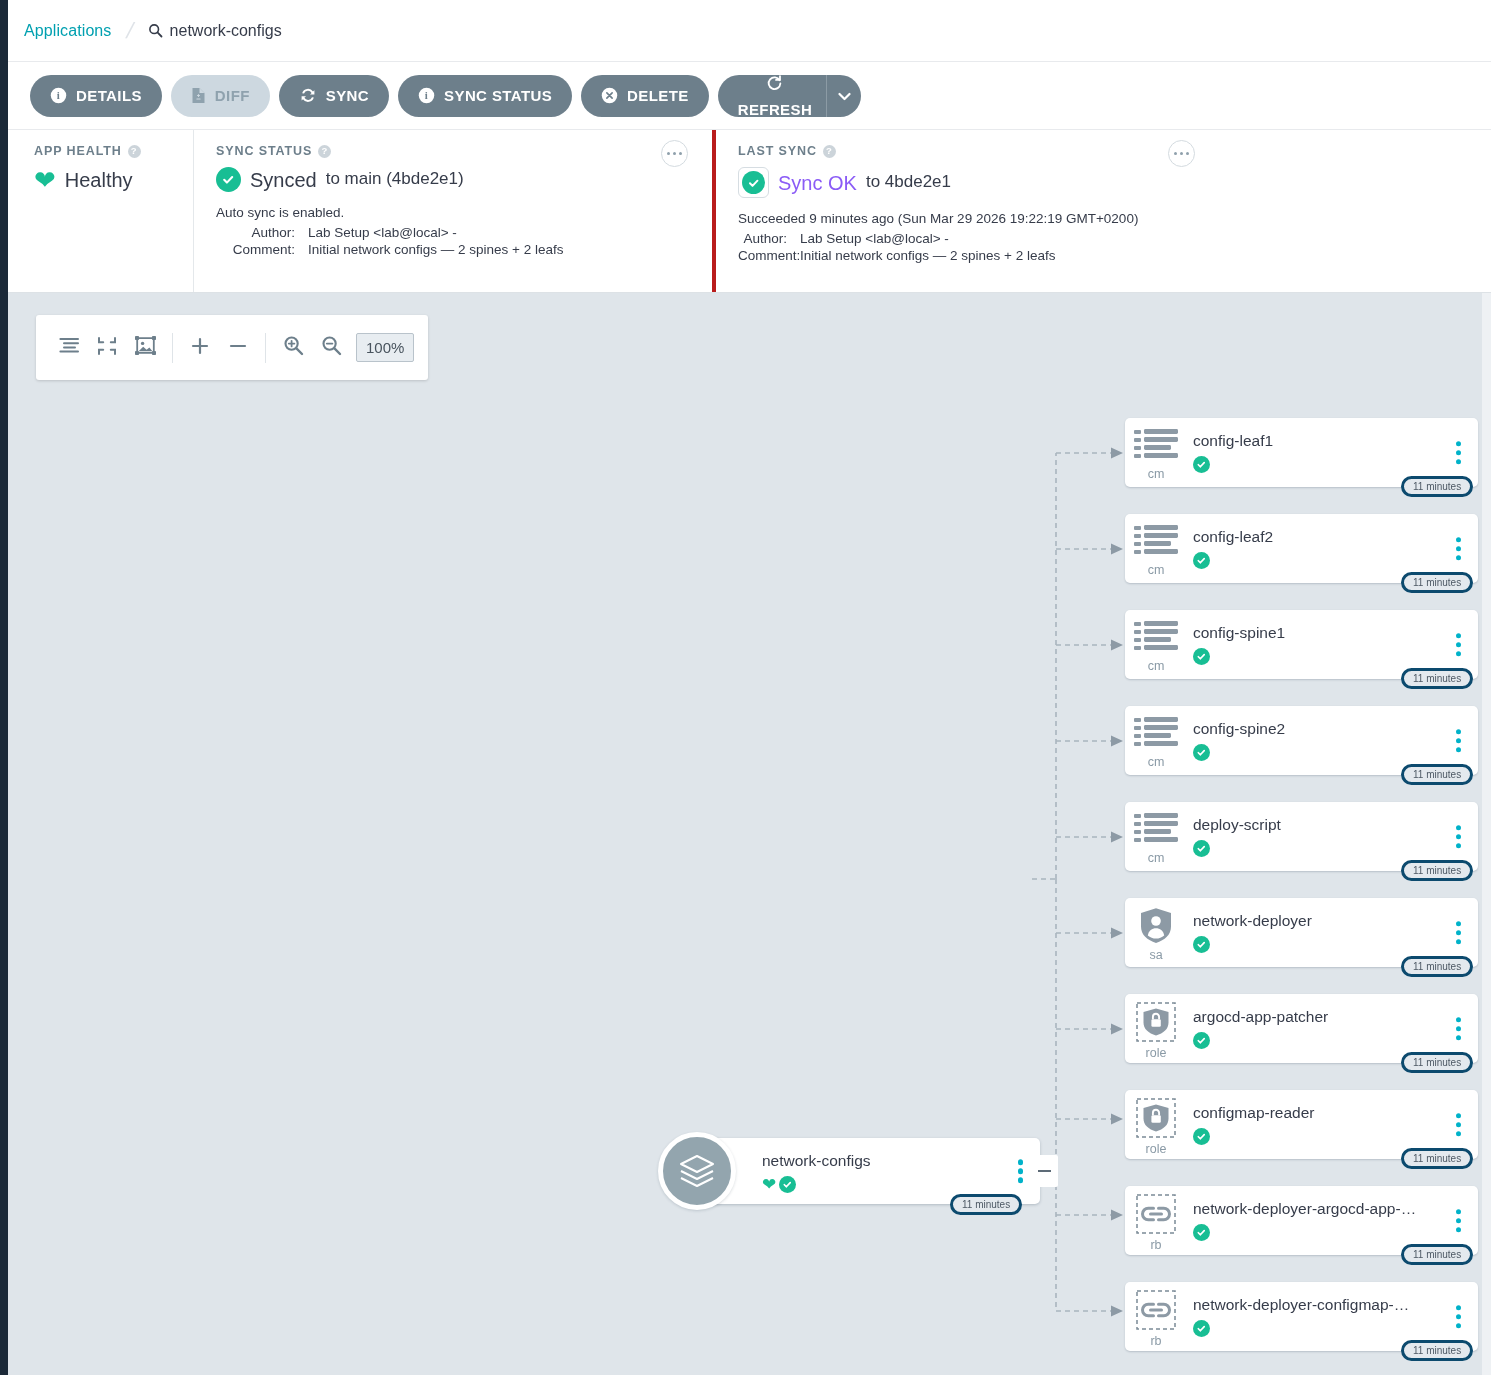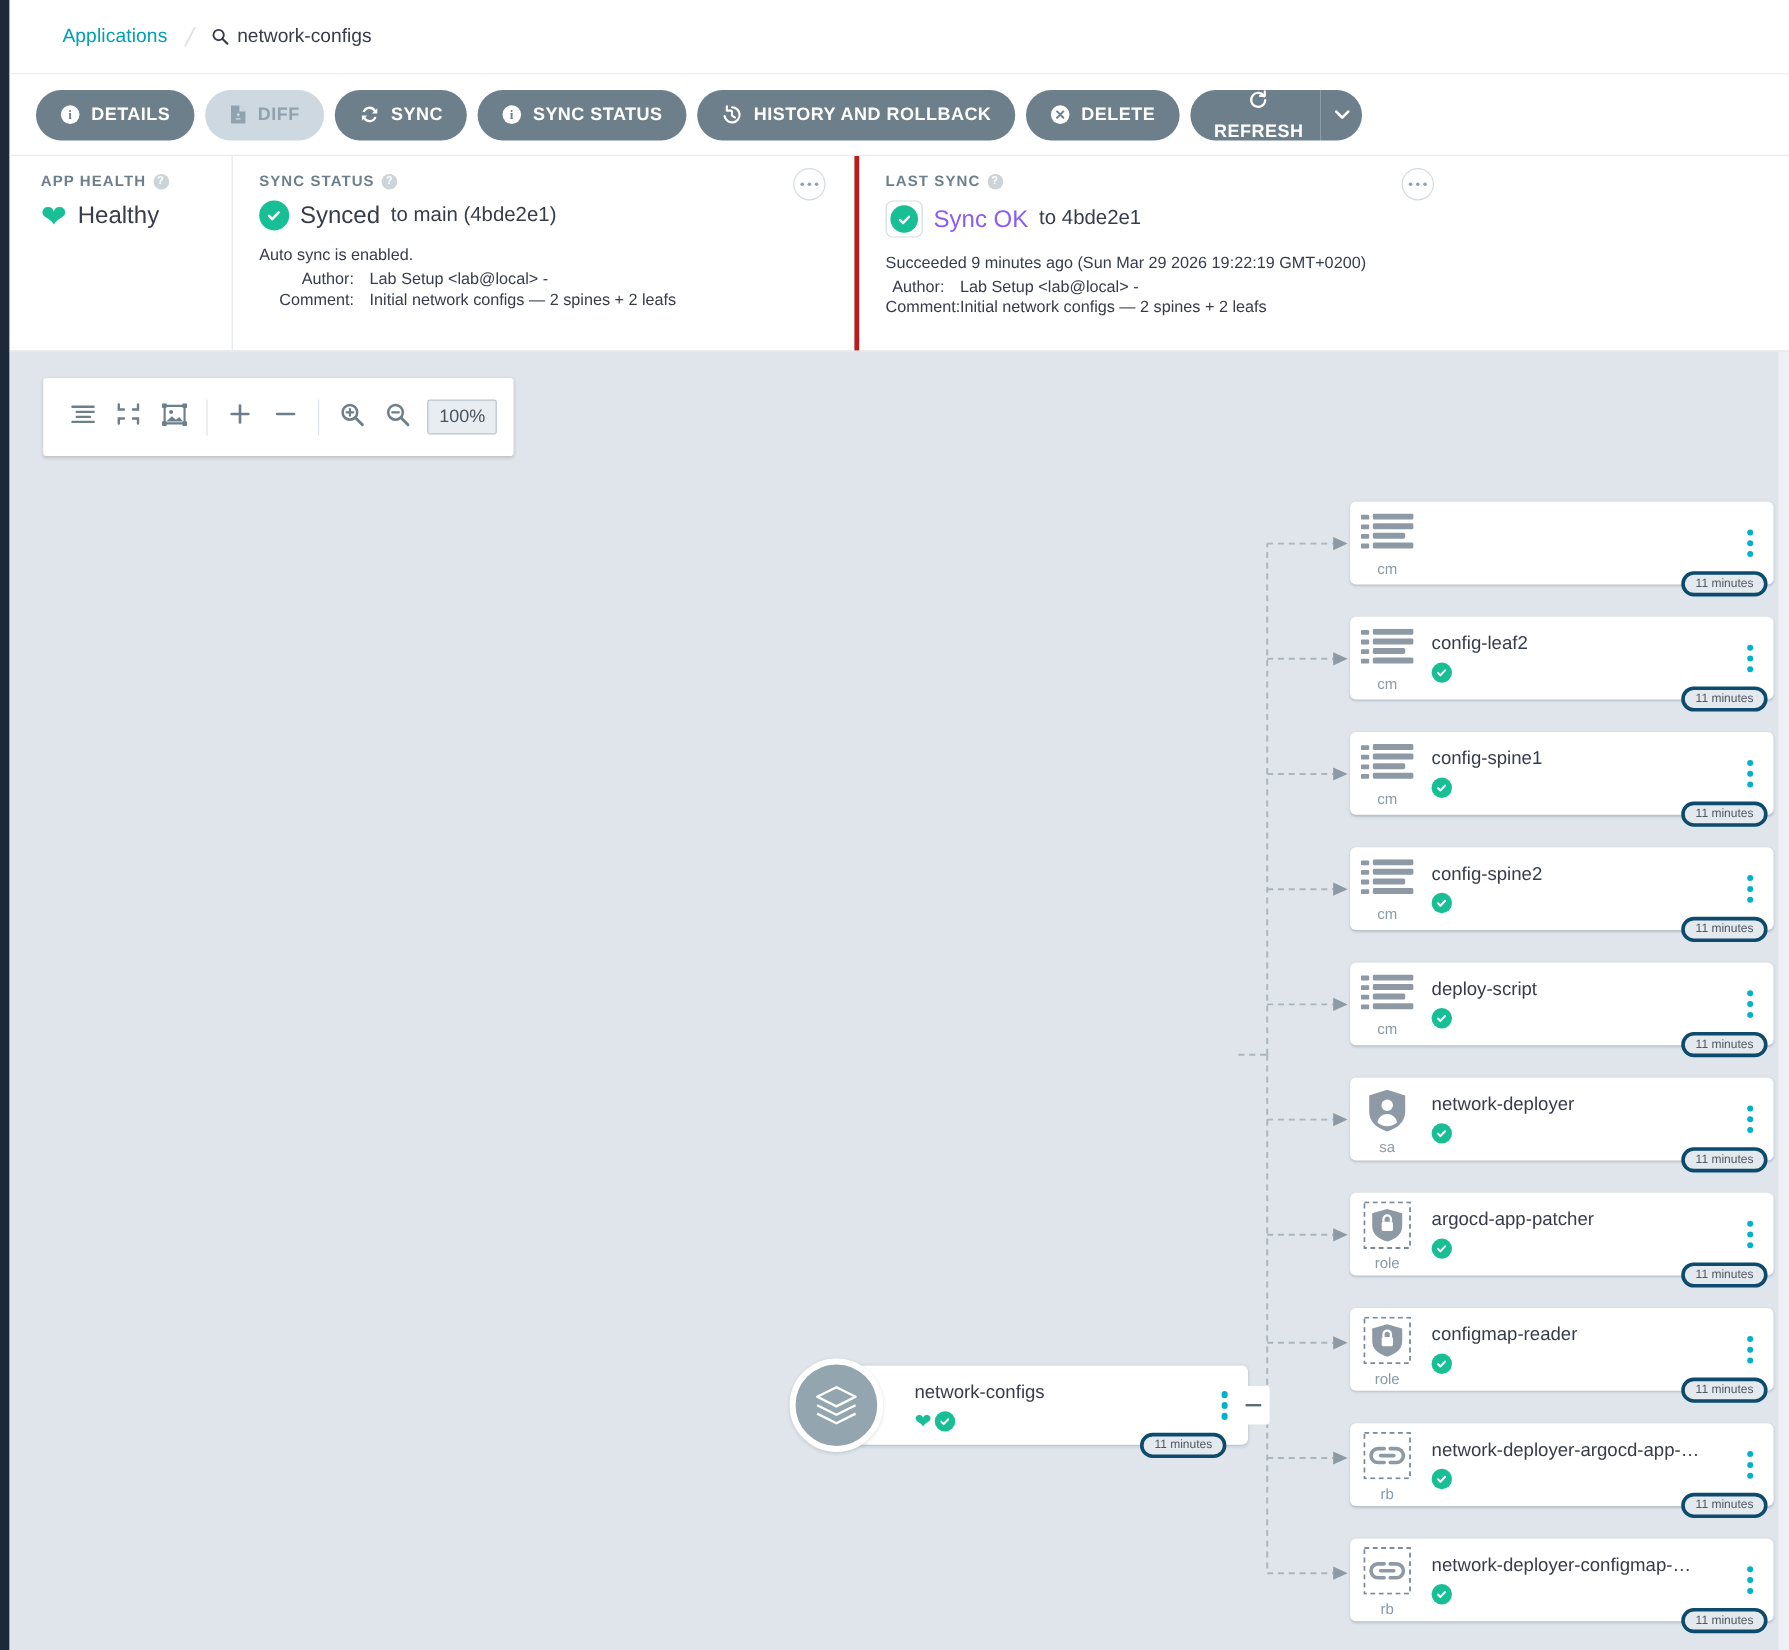--- a/index.html
+++ b/index.html
@@ -20,21 +20,20 @@
 
   
   .breadcrumb {
     position:absolute; left:8px; top:0; right:0; height:62px;
     background:#fff; border-bottom:1px solid #e8eaed;
     display:flex; align-items:center; padding-left:16px; gap:0;
   }
   .bc-link {
     color:#00a0b0; font-size:16px; cursor:pointer;
     letter-spacing:.1px;
-    margin-left:28px;
   }
   .bc-sep {
     color:#dfe3e8; font-size:22px; margin:0 14px 0 16px; font-weight:300;
     transform: skewX(-14deg); display:inline-block;
   }
   .bc-current { display:flex; align-items:center; gap:7px; color:#363c4a; font-size:16px; }
   .bc-current svg { display:block; }
 
   
   .actionbar {
@@ -240,30 +239,20 @@
     <div class="abtn">
       <span class="ic">
         <svg width="17" height="17" viewBox="0 0 18 18">
             <circle cx="9" cy="9" r="8.2" fill="#fff"></circle>
             <text x="9" y="13.2" font-size="11.5" font-family="Liberation Serif, serif" font-weight="bold" fill="#6d7f8b" text-anchor="middle">i</text>
           </svg>
       </span>
       <span>SYNC STATUS</span>
     </div>
 
-    <div class="abtn">
-      <span class="ic">
-        <svg width="18" height="17" viewBox="0 0 18 17">
-            <path d="M9 2.4a6.3 6.3 0 1 1-6.2 7.3" fill="none" stroke="#fff" stroke-width="1.8" stroke-linecap="round"></path>
-            <path d="M4.7 1.6v3.6h3.6" fill="none" stroke="#fff" stroke-width="1.8" stroke-linecap="round" stroke-linejoin="round"></path>
-            <path d="M9 5.6v3.8l2.6 1.6" fill="none" stroke="#fff" stroke-width="1.6" stroke-linecap="round"></path>
-          </svg>
-      </span>
-      <span>HISTORY AND ROLLBACK</span>
-    </div>
 
     <div class="abtn">
       <span class="ic">
         <svg width="17" height="17" viewBox="0 0 18 18">
             <circle cx="9" cy="9" r="8.2" fill="#fff"></circle>
             <path d="M6.2 6.2l5.6 5.6M11.8 6.2l-5.6 5.6" stroke="#6d7f8b" stroke-width="1.7" stroke-linecap="round"></path>
           </svg>
       </span>
       <span>DELETE</span>
     </div>
@@ -529,20 +518,30 @@
       <rect x="0" y="9" width="7" height="4" rx="1"></rect>
                   <rect x="10" y="8" width="34" height="5" rx="1.4"></rect>
       <rect x="0" y="17" width="7" height="4" rx="1"></rect>
                   <rect x="10" y="16" width="27" height="5" rx="1.4"></rect>
       <rect x="0" y="25" width="7" height="4" rx="1"></rect>
                   <rect x="10" y="24" width="34" height="5" rx="1.4"></rect>
     </g>
               </svg></span>
        <span class="res-kind">cm</span>
      </div>
+     <div class="res-body">
+       <div class="res-name">config-leaf1</div>
+       <div class="res-health">
+              <span class="mini-check">
+    <svg width="11" height="11" viewBox="0 0 15 15">
+                  <path d="M3.2 7.8l2.7 2.8 5.3-5.6" fill="none" stroke="#fff" stroke-width="2.3" stroke-linecap="round" stroke-linejoin="round"></path>
+                </svg>
+  </span>
+            </div>
+     </div>
      <div class="kebab">
             <i></i>
             <i></i>
             <i></i>
           </div>
      <div class="age-badge" style="left:276px; top:58px;">11 minutes</div>
         </div>
         <div class="node res-node" style="top: 221px;">
           <div class="res-icon-wrap">
        <span><svg width="44" height="34" viewBox="0 0 44 34">

